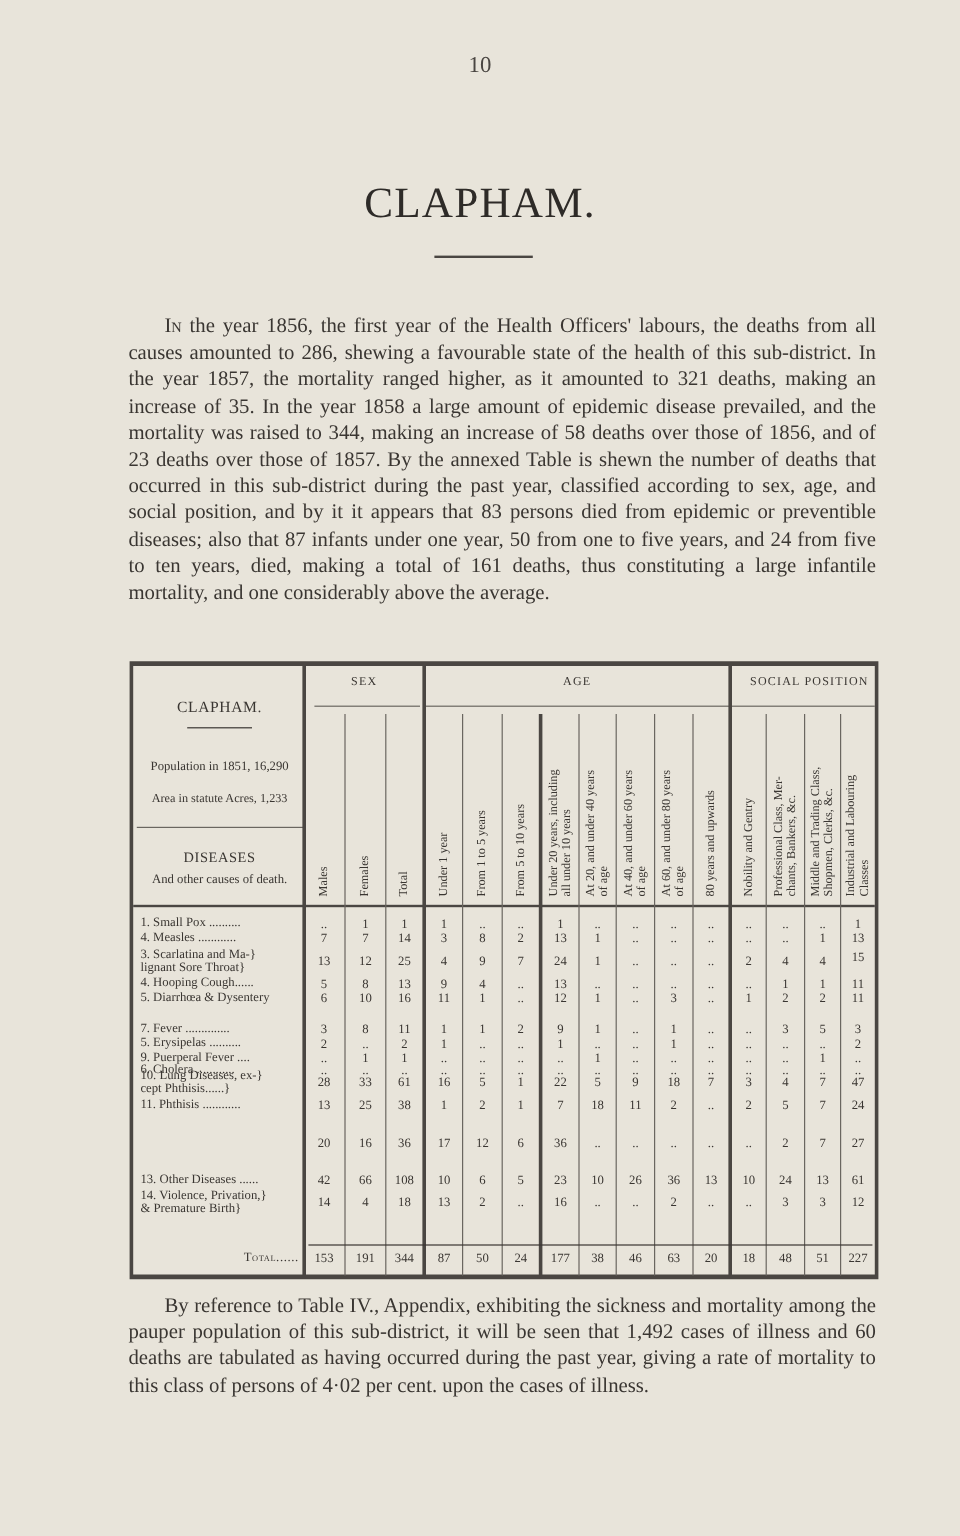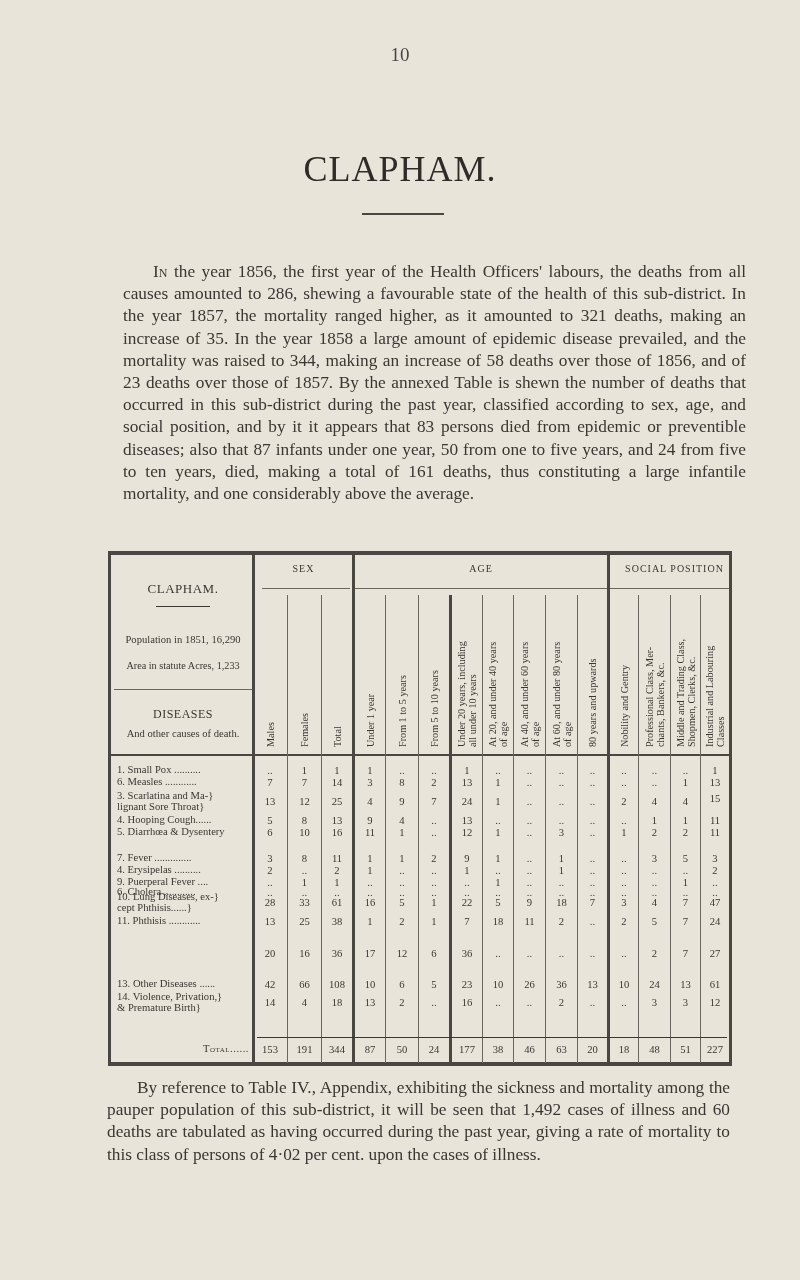--- a/index.html
+++ b/index.html
@@ -4,21 +4,21 @@
 <style>
   html, body { margin:0; padding:0; }
   body {
     width:800px; height:1280px; background:#e8e4da; position:relative; overflow:hidden;
     font-family:"Liberation Serif","DejaVu Serif",serif; color:#3a3632;
   }
   .page-num { position:absolute; top:44px; left:0; width:800px; text-align:center; font-size:19px; color:#4a4642; }
   .title { position:absolute; top:148px; left:0; width:800px; text-align:center; font-size:36px; letter-spacing:1px; color:#2e2b28; }
   .rule { position:absolute; top:213px; left:362px; width:82px; height:2px; background:#4a4642; }
   .para { position:absolute; left:107px; width:623px; font-size:17.3px; line-height:22.2px; text-align:justify; text-align-last:left; color:#3a3632; }
-  .para1 { top:261px; text-indent:30px;margin-left:16px; }
+  .para1 { top:261px; text-indent:30px; }
   .para2 { top:1077px; text-indent:30px; }
   .smallcaps { font-variant:small-caps; }
 
   .tbl { position:absolute; left:108px; top:551px; width:624px; height:515px; border:3px solid #4a4642; border-top-width:4px; border-bottom-width:4px; box-sizing:border-box; }
   .vline { position:absolute; top:0; width:1px; background:#6a6660; }
   .vline.heavy { width:3px; background:#4a4642; }
   .hline { position:absolute; height:1px; background:#6a6660; }
   .hline.heavy { height:2px; background:#4a4642; }
   .group-label { position:absolute; top:8px; font-size:10px; letter-spacing:1px; text-align:center; }
   .stub-title { position:absolute; left:0; width:144px; text-align:center; }
@@ -112,21 +112,21 @@
         <div class="cell" style="left: 372px; width: 30px; top: 0px;">..</div>
         <div class="cell" style="left: 403px; width: 31px; top: 0px;">..</div>
         <div class="cell" style="left: 435px; width: 31px; top: 0px;">..</div>
         <div class="cell" style="left: 467px; width: 29px; top: 0px;">..</div>
         <div class="cell" style="left: 499px; width: 28px; top: 0px;">..</div>
         <div class="cell" style="left: 528px; width: 31px; top: 0px;">..</div>
         <div class="cell" style="left: 560px; width: 29px; top: 0px;">..</div>
         <div class="cell" style="left: 590px; width: 28px; top: 0px;">1</div>
       </div>
       <div class="row" style="top: 222px; height: 12px;">
-        <div class="lbl" style="top: 0px;">6. Measles ............</div>
+        <div class="lbl" style="top: 0px;">4. Measles ............</div>
         <div class="cell" style="left: 142px; width: 34px; top: 0px;">7</div>
         <div class="cell" style="left: 177px; width: 33px; top: 0px;">7</div>
         <div class="cell" style="left: 211px; width: 30px; top: 0px;">14</div>
         <div class="cell" style="left: 244px; width: 30px; top: 0px;">3</div>
         <div class="cell" style="left: 275px; width: 32px; top: 0px;">8</div>
         <div class="cell" style="left: 308px; width: 30px; top: 0px;">2</div>
         <div class="cell" style="left: 341px; width: 30px; top: 0px;">13</div>
         <div class="cell" style="left: 372px; width: 30px; top: 0px;">1</div>
         <div class="cell" style="left: 403px; width: 31px; top: 0px;">..</div>
         <div class="cell" style="left: 435px; width: 31px; top: 0px;">..</div>
@@ -221,21 +221,21 @@
         <div class="cell" style="left: 372px; width: 30px; top: 0px;">1</div>
         <div class="cell" style="left: 403px; width: 31px; top: 0px;">..</div>
         <div class="cell" style="left: 435px; width: 31px; top: 0px;">1</div>
         <div class="cell" style="left: 467px; width: 29px; top: 0px;">..</div>
         <div class="cell" style="left: 499px; width: 28px; top: 0px;">..</div>
         <div class="cell" style="left: 528px; width: 31px; top: 0px;">3</div>
         <div class="cell" style="left: 560px; width: 29px; top: 0px;">5</div>
         <div class="cell" style="left: 590px; width: 28px; top: 0px;">3</div>
       </div>
       <div class="row" style="top: 310px; height: 12px;">
-        <div class="lbl" style="top: 0px;">4. Erysipelas ..........</div>
+        <div class="lbl" style="top: 0px;">5. Erysipelas ..........</div>
         <div class="cell" style="left: 142px; width: 34px; top: 0px;">2</div>
         <div class="cell" style="left: 177px; width: 33px; top: 0px;">..</div>
         <div class="cell" style="left: 211px; width: 30px; top: 0px;">2</div>
         <div class="cell" style="left: 244px; width: 30px; top: 0px;">1</div>
         <div class="cell" style="left: 275px; width: 32px; top: 0px;">..</div>
         <div class="cell" style="left: 308px; width: 30px; top: 0px;">..</div>
         <div class="cell" style="left: 341px; width: 30px; top: 0px;">1</div>
         <div class="cell" style="left: 372px; width: 30px; top: 0px;">..</div>
         <div class="cell" style="left: 403px; width: 31px; top: 0px;">..</div>
         <div class="cell" style="left: 435px; width: 31px; top: 0px;">1</div>

